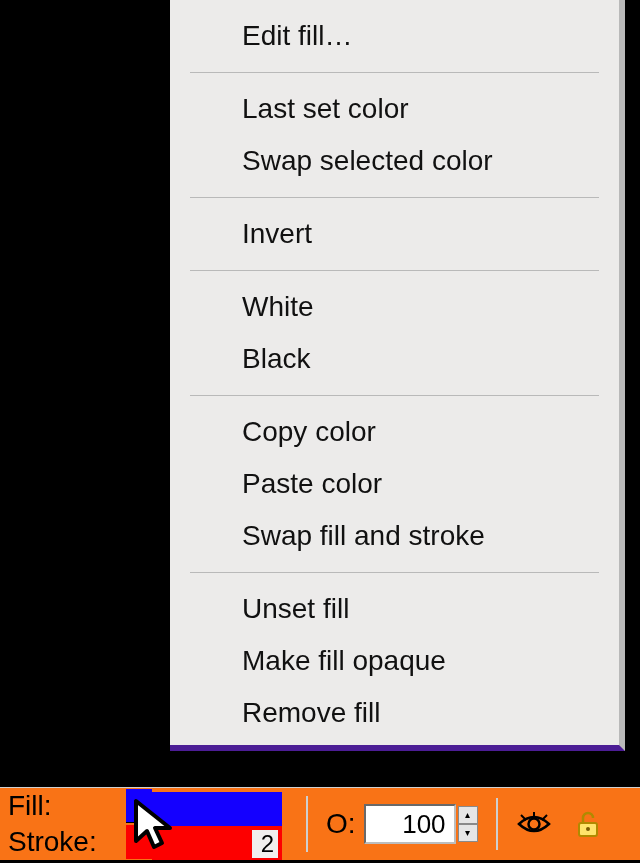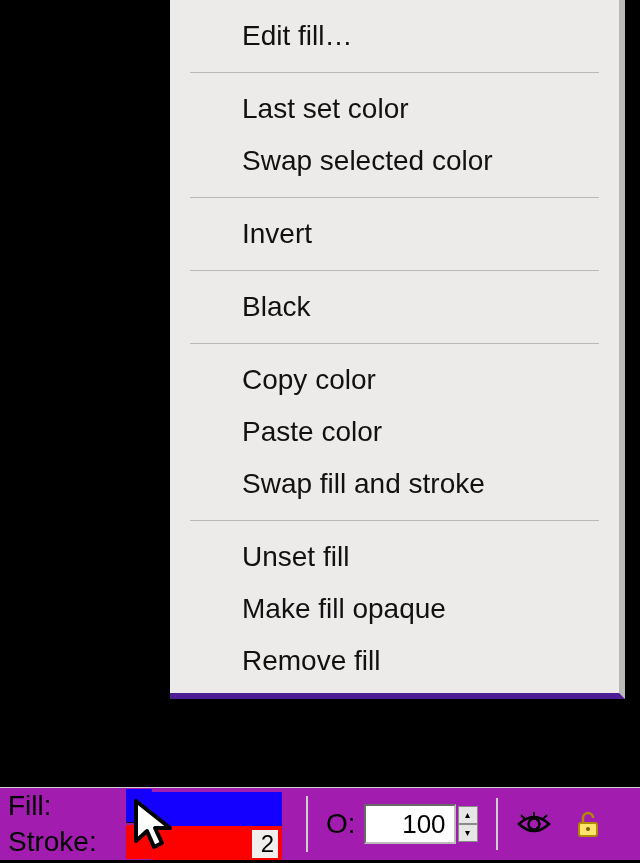--- a/index.html
+++ b/index.html
@@ -5,21 +5,21 @@
   * { box-sizing: border-box; margin: 0; padding: 0; }
   html, body { width: 640px; height: 863px; overflow: hidden; font-family: Arial, Helvetica, sans-serif; }
   body { position: relative; background: #000; }
 
   
   .statusbar {
     position: absolute;
     left: 0; bottom: 0;
     width: 100%;
     height: 76px;
-    background: #a21caf;
+    background: #f97316;
     border-top: 1px solid #d0d0d0;
     border-bottom: 3px solid #000;
     display: flex;
     align-items: stretch;
   }
   .fillstroke {
     display: grid;
     grid-template-columns: 120px 26px;
     grid-template-rows: 1fr 1fr;
     align-items: center;
@@ -153,20 +153,21 @@
 <body>
 
 <div class="context-menu">
   <div class="menu-item">Edit fill…</div>
   <div class="menu-sep"></div>
   <div class="menu-item">Last set color</div>
   <div class="menu-item">Swap selected color</div>
   <div class="menu-sep"></div>
   <div class="menu-item">Invert</div>
   <div class="menu-sep"></div>
+  <div class="menu-item">White</div>
   <div class="menu-item">Black</div>
   <div class="menu-sep"></div>
   <div class="menu-item">Copy color</div>
   <div class="menu-item">Paste color</div>
   <div class="menu-item">Swap fill and stroke</div>
   <div class="menu-sep"></div>
   <div class="menu-item">Unset fill</div>
   <div class="menu-item">Make fill opaque</div>
   <div class="menu-item">Remove fill</div>
 </div>

